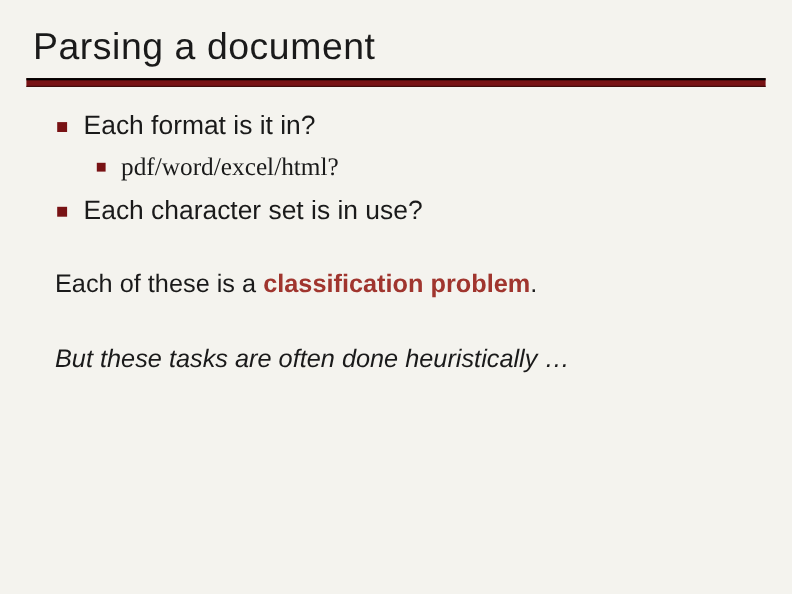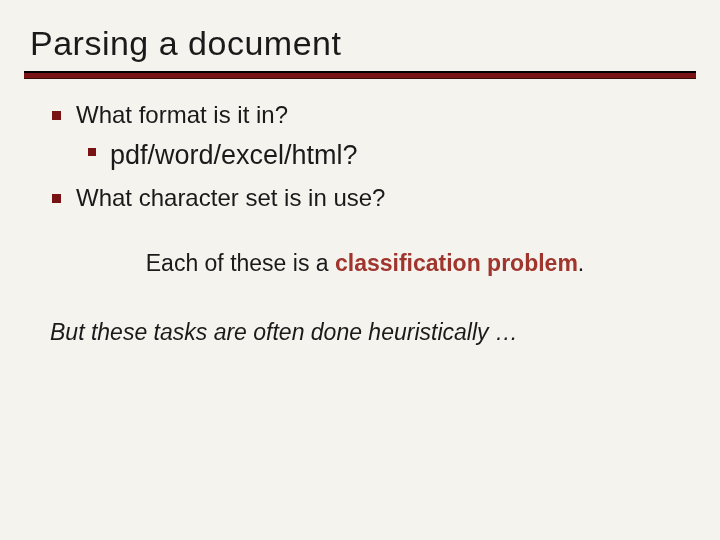--- a/index.html
+++ b/index.html
@@ -44,37 +44,37 @@
       width: 9px;
       height: 9px;
       background: #781214;
     }
     .level2 {
       margin-top: 2px;
     }
     .level2 > li {
       position: relative;
       padding-left: 34px;
-      font-size: 27px;
+      font-size: 23px;
       line-height: 1.5;
+      font-family: Liberation Serif, serif;
     }
     .level2 > li::before {
       content: "";
       position: absolute;
       left: 12px;
       top: 13px;
       width: 8px;
       height: 8px;
       background: #781214;
     }
     .para1 {
       margin-top: 34px;
       font-size: 23px;
       padding-left: 10px;
-      text-align: center;
     }
     .para2 {
       margin-top: 42px;
       font-size: 23px;
       padding-left: 10px;
       font-style: italic;
     }
     .emph {
       color: #a0352e;
       font-weight: bold;
@@ -86,29 +86,29 @@
   </style>
 </head>
 <body>
 
 <div class="title">Parsing a document</div>
 <div class="divider"></div>
 
 <div class="content">
   <ul class="level1">
     <li>
-      <span>What format is it in?</span>
+      <span>Each format is it in?</span>
       <ul class="level2">
         <li>
           <span>pdf/word/excel/html?</span>
         </li>
       </ul>
     </li>
     <li>
-      <span>What character set is in use?</span>
+      <span>Each character set is in use?</span>
     </li>
   </ul>
 
   <p class="para1">
     <span>Each of these is a </span><span class="emph">classification problem</span><span class="period">.</span>
   </p>
 
   <p class="para2">But these tasks are often done heuristically …</p>
 </div>
 

